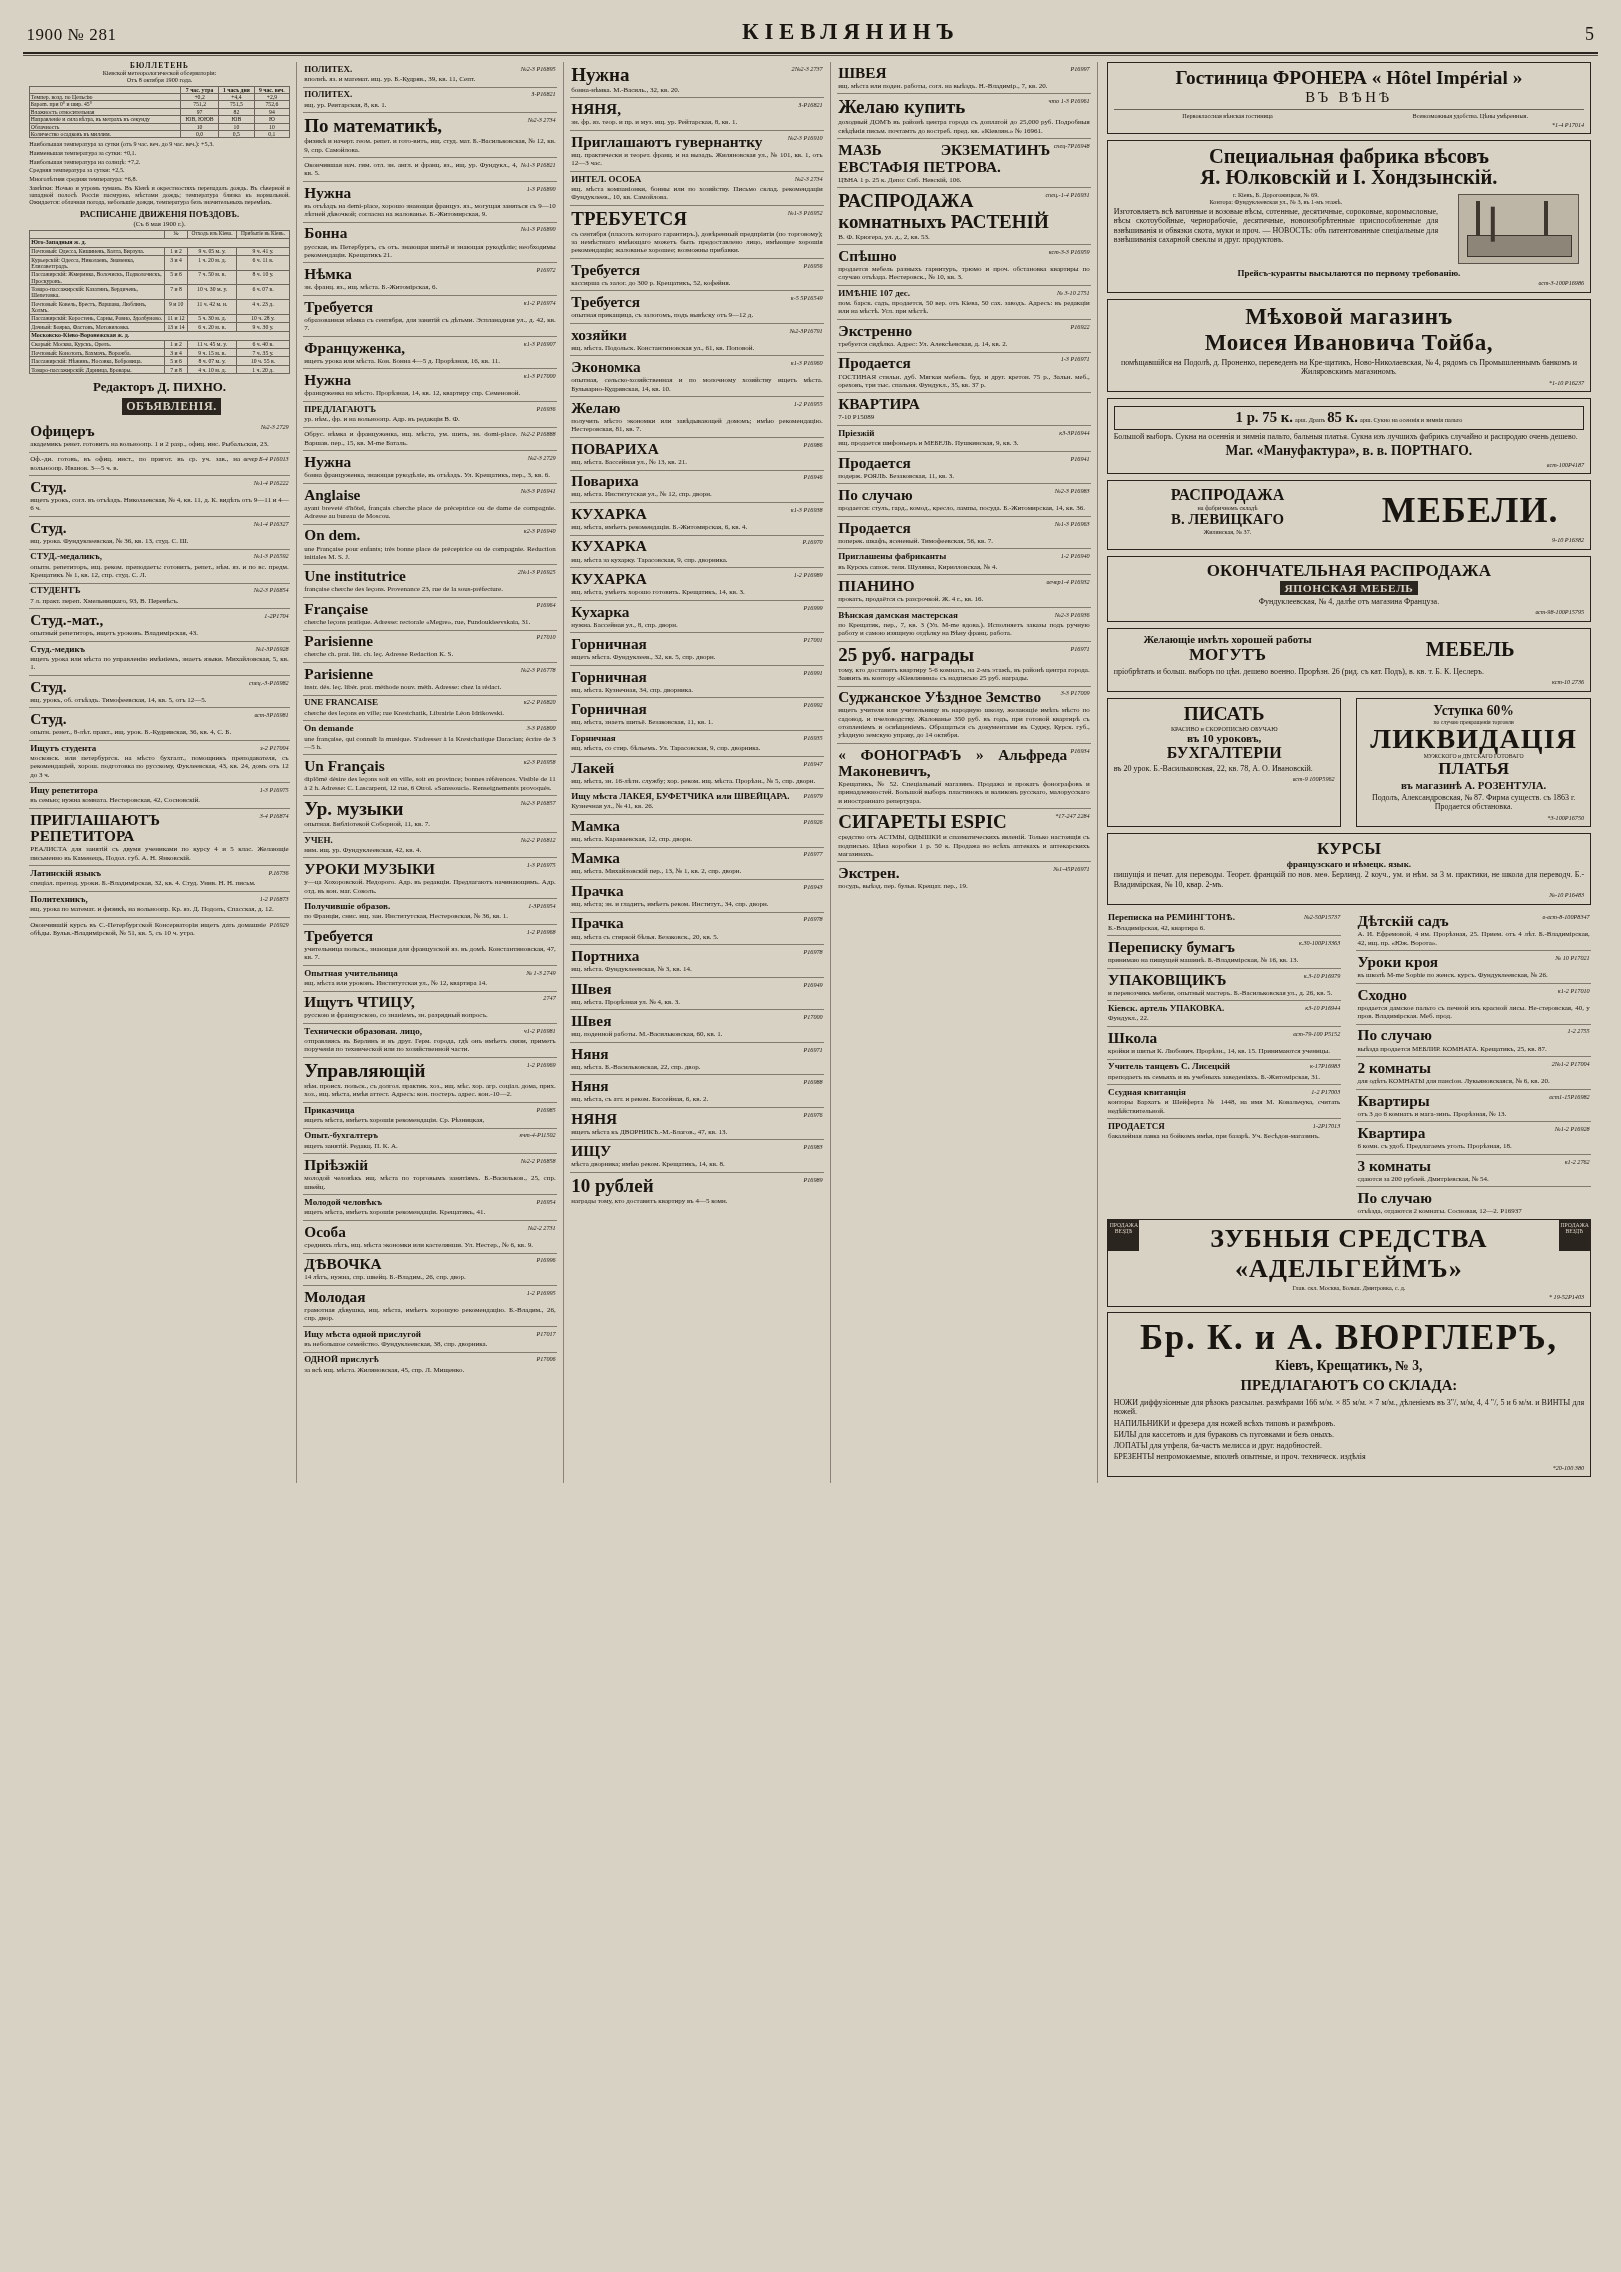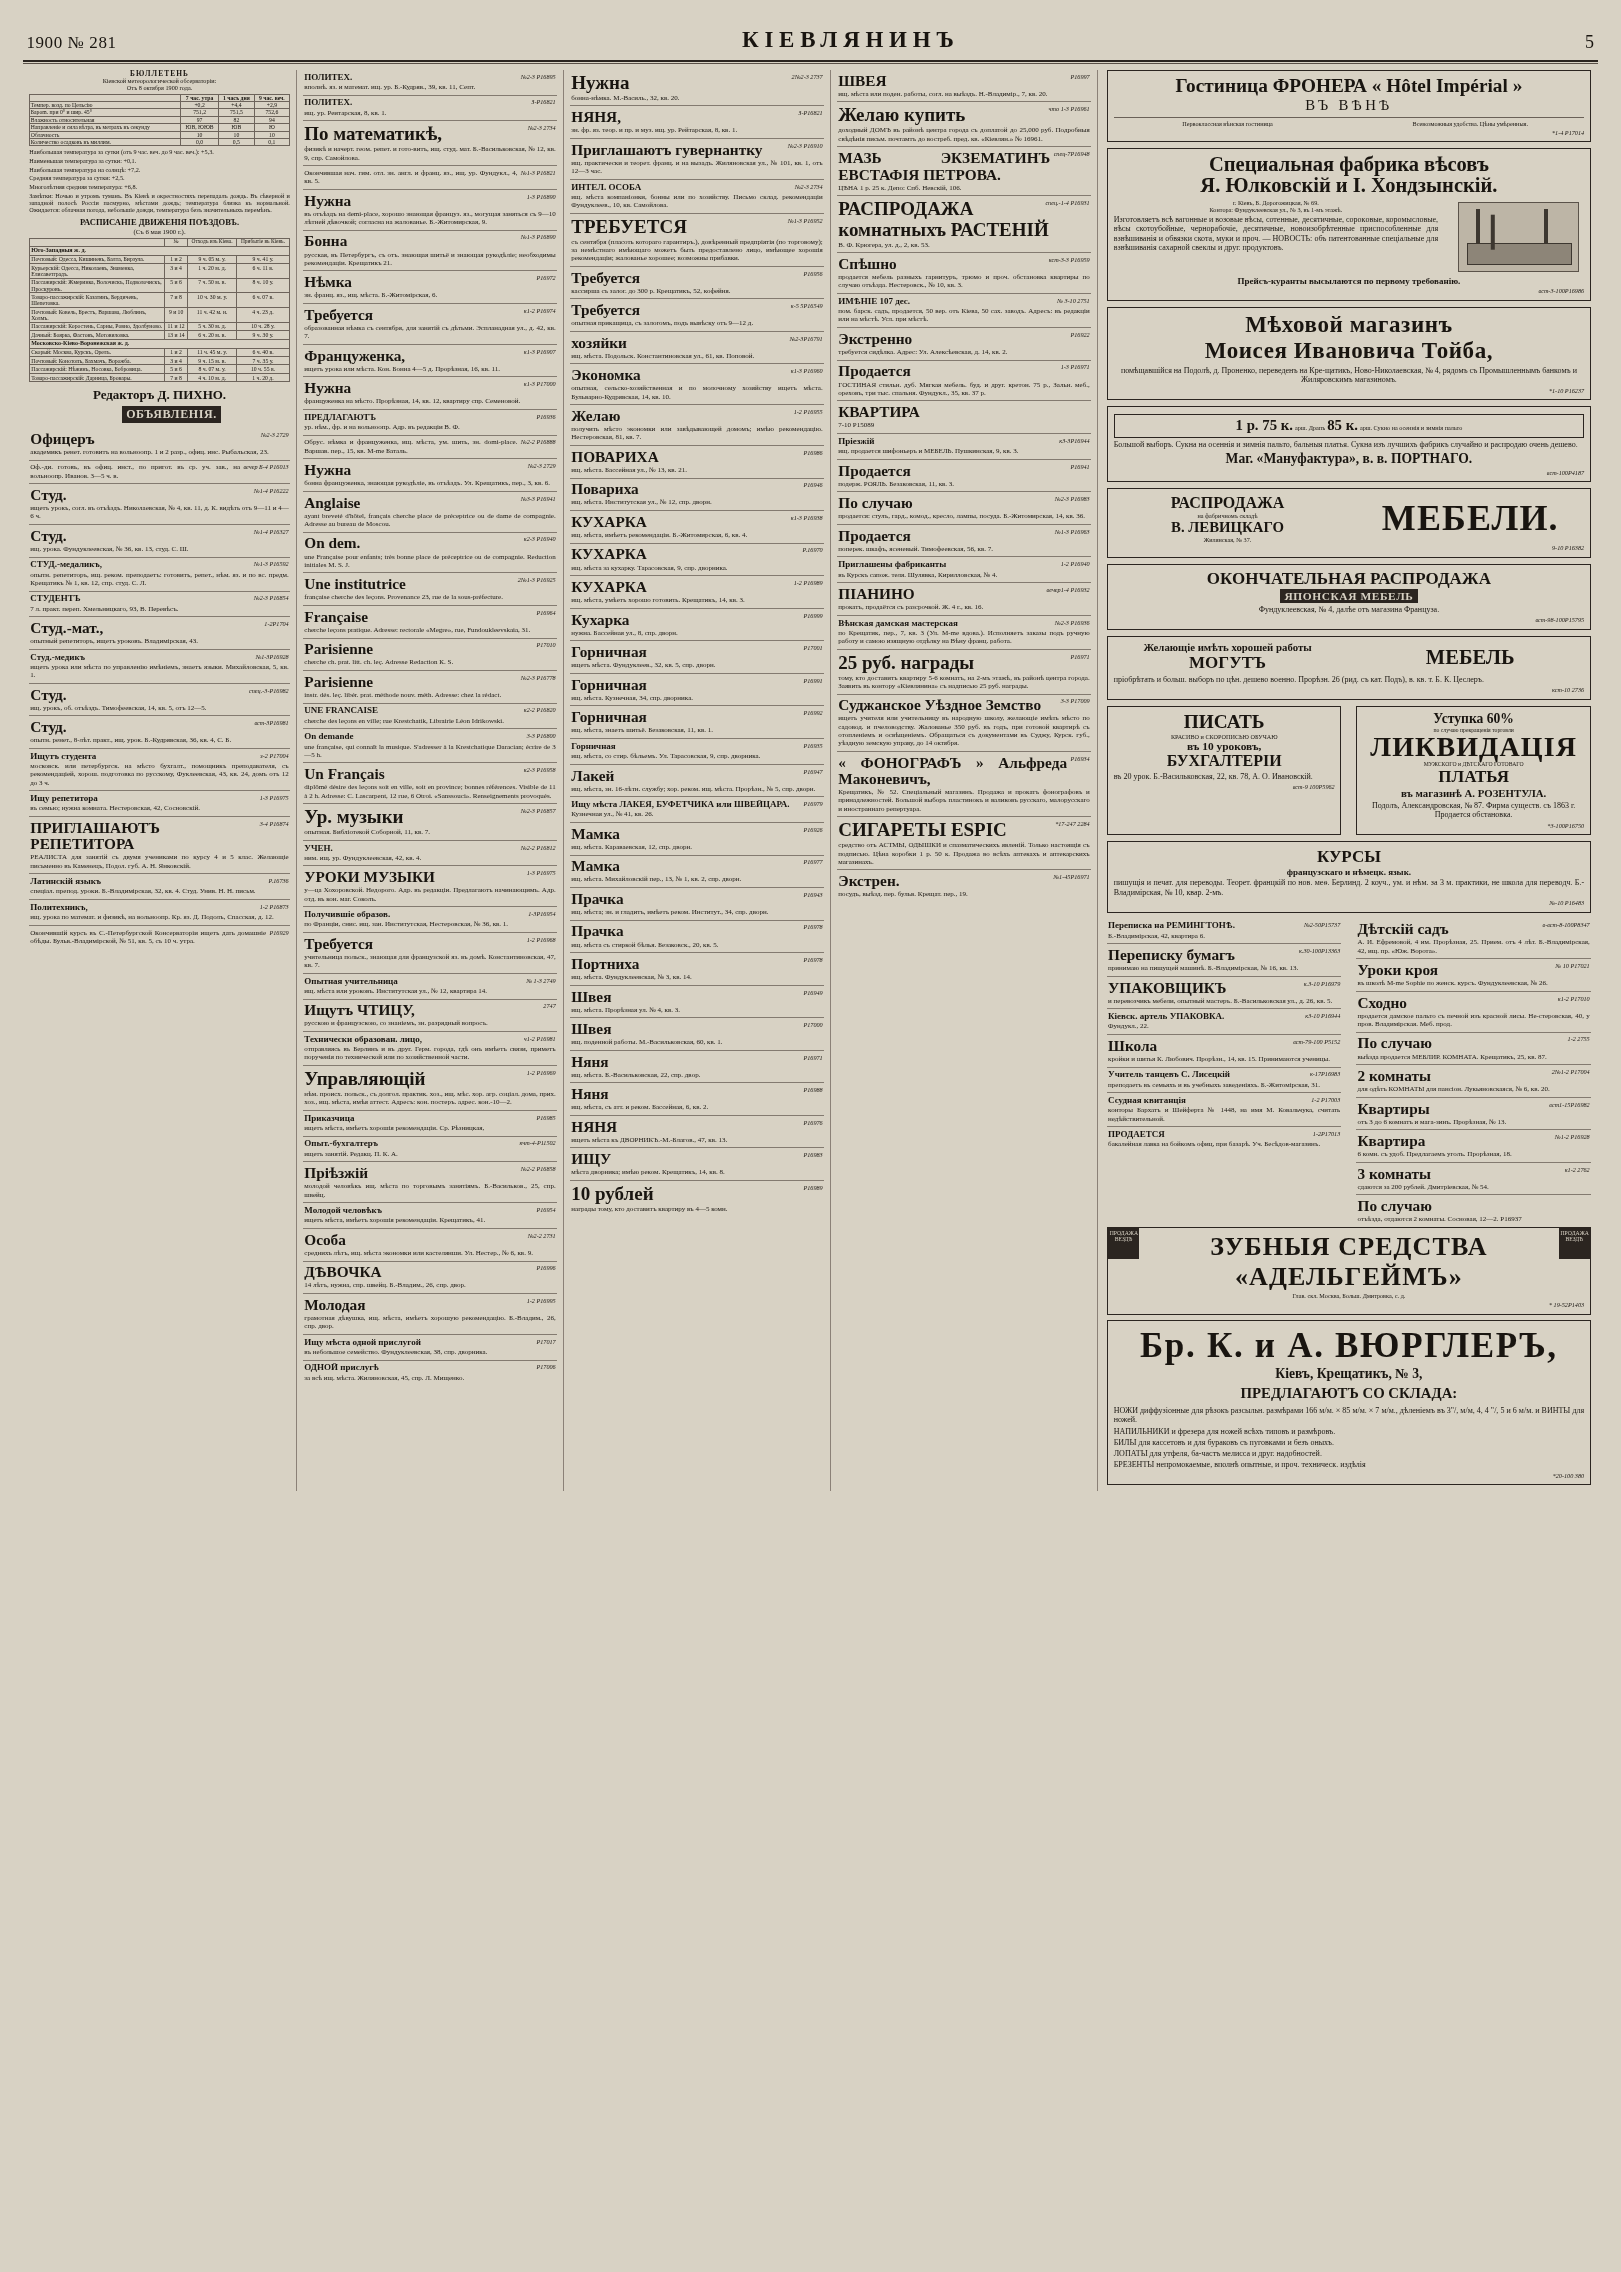--- a/index.html
+++ b/index.html
@@ -24,21 +24,20 @@
     justify-content:space-between;
     font-size:17px;
     letter-spacing:0.6px;
     padding:0 3.4px 3.4px 3.4px;
   }
   .masthead .mh-left{font-size:17px;}
   .masthead .mh-center{
     font-size:23px;
     letter-spacing:5.7px;
     font-weight:bold;
-    margin-top:8px;
   }
   .masthead .mh-right{font-size:18px;}
   .rule-thick{border-top:2.3px solid #2b2520;margin:3.4px 0 1.1px 0;}
   .rule-thin{border-top:0.6px solid #5a5148;margin:0 0 5.7px 0;}
 
   
   .sheet{
     display:flex;
     gap:0;
     align-items:stretch;
@@ -573,21 +572,21 @@
 
       <div class="two" style="align-items:flex-start;">
         <div style="flex:1;" id="col5-lower">
             <div class="ad"><span class="ref">№2-50Р15737</span><span class="hd sm">Переписка на РЕМИНГТОНѢ.</span><span class="body">Б.-Владимірская, 42, квартира 6.</span></div>
             <div class="ad"><span class="ref">к.30-100Р13363</span><span class="hd big">Переписку бумагъ</span><span class="body">принимаю на пишущей машинѣ. Б.-Владимірская, № 16, кв. 13.</span></div>
             <div class="ad"><span class="ref">к.3-10 Р16979</span><span class="hd big">УПАКОВЩИКЪ</span><span class="body">и перевозчикъ мебели, опытный мастеръ. Б.-Васильковская ул., д. 26, кв. 5.</span></div>
             <div class="ad"><span class="ref">к3-10 Р16944</span><span class="hd sm">Кіевск. артель УПАКОВКА.</span><span class="body">Фундукл., 22.</span></div>
             <div class="ad"><span class="ref">вст-79-100 Р5152</span><span class="hd big">Школа</span><span class="body">кройки и шитья К. Любович. Прорѣзн., 14, кв. 15. Принимаются ученицы.</span></div>
             <div class="ad"><span class="ref">к-17Р16983</span><span class="hd sm">Учитель танцевъ С. Лисецкій</span><span class="body">преподаетъ въ семьяхъ и въ учебныхъ заведеніяхъ. Б.-Житомірская, 31.</span></div>
             <div class="ad"><span class="ref">1-2 Р17003</span><span class="hd sm">Ссудная квитанція</span><span class="body">конторы Бархатъ и Шейферта № 1448, на имя М. Ковальчука, считать недѣйствительной.</span></div>
-            <div class="ad"><span class="ref">1-2Р17013</span><span class="hd sm">ПРОДАЕТСЯ</span><span class="body">бакалейная лавка на бойкомъ офиц, при базарѣ. Уч. Бесѣдов-магазинъ.</span></div>
+            <div class="ad"><span class="ref">1-2Р17013</span><span class="hd sm">ПРОДАЕТСЯ</span><span class="body">бакалейная лавка на бойкомъ имѣя, при базарѣ. Уч. Бесѣдов-магазинъ.</span></div>
           </div>
         <div style="flex:1;" id="col5-lower-right">
             <div class="ad"><span class="ref">в-вст-8-100Р8347</span><span class="hd big">Дѣтскій садъ</span><span class="body">А. И. Ефремовой, 4 им. Прорѣзная, 25. Прием. отъ 4 лѣт. Б.-Владимірская, 42, ищ. пр. «Юж. Ворота».</span></div>
             <div class="ad"><span class="ref">№ 10 Р17021</span><span class="hd big">Уроки кроя</span><span class="body">въ школѣ M-me Sophie по женск. курсъ. Фундуклеевская, № 26.</span></div>
             <div class="ad"><span class="ref">к1-2 Р17010</span><span class="hd big">Сходно</span><span class="body">продается дамское пальто съ печной изъ красной лисы. Не-стеровская, 40, у пров. Владимірская. Меб. прод.</span></div>
             <div class="ad"><span class="ref">1-2 2755</span><span class="hd big">По случаю</span><span class="body">выѣзда продается МЕБЛИР. КОМНАТА. Крещатикъ, 25, кв. 87.</span></div>
             <div class="ad"><span class="ref">2№1-2 Р17004</span><span class="hd big">2 комнаты</span><span class="body">для одѣтъ КОМНАТЫ для пансіон. Лукьяновскаяся, № 6, кв. 20.</span></div>
             <div class="ad"><span class="ref">вст1-15Р16982</span><span class="hd big">Квартиры</span><span class="body">отъ 3 до 6 комнатъ и мага-зинъ. Прорѣзная, № 13.</span></div>
             <div class="ad"><span class="ref">№1-2 Р16928</span><span class="hd big">Квартира</span><span class="body">6 комн. съ удоб. Предлагаемъ уголъ. Прорѣзная, 18.</span></div>
             <div class="ad"><span class="ref">к1-2 2762</span><span class="hd big">3 комнаты</span><span class="body">сдаются за 200 рублей. Дмитріевская, № 54.</span></div>

